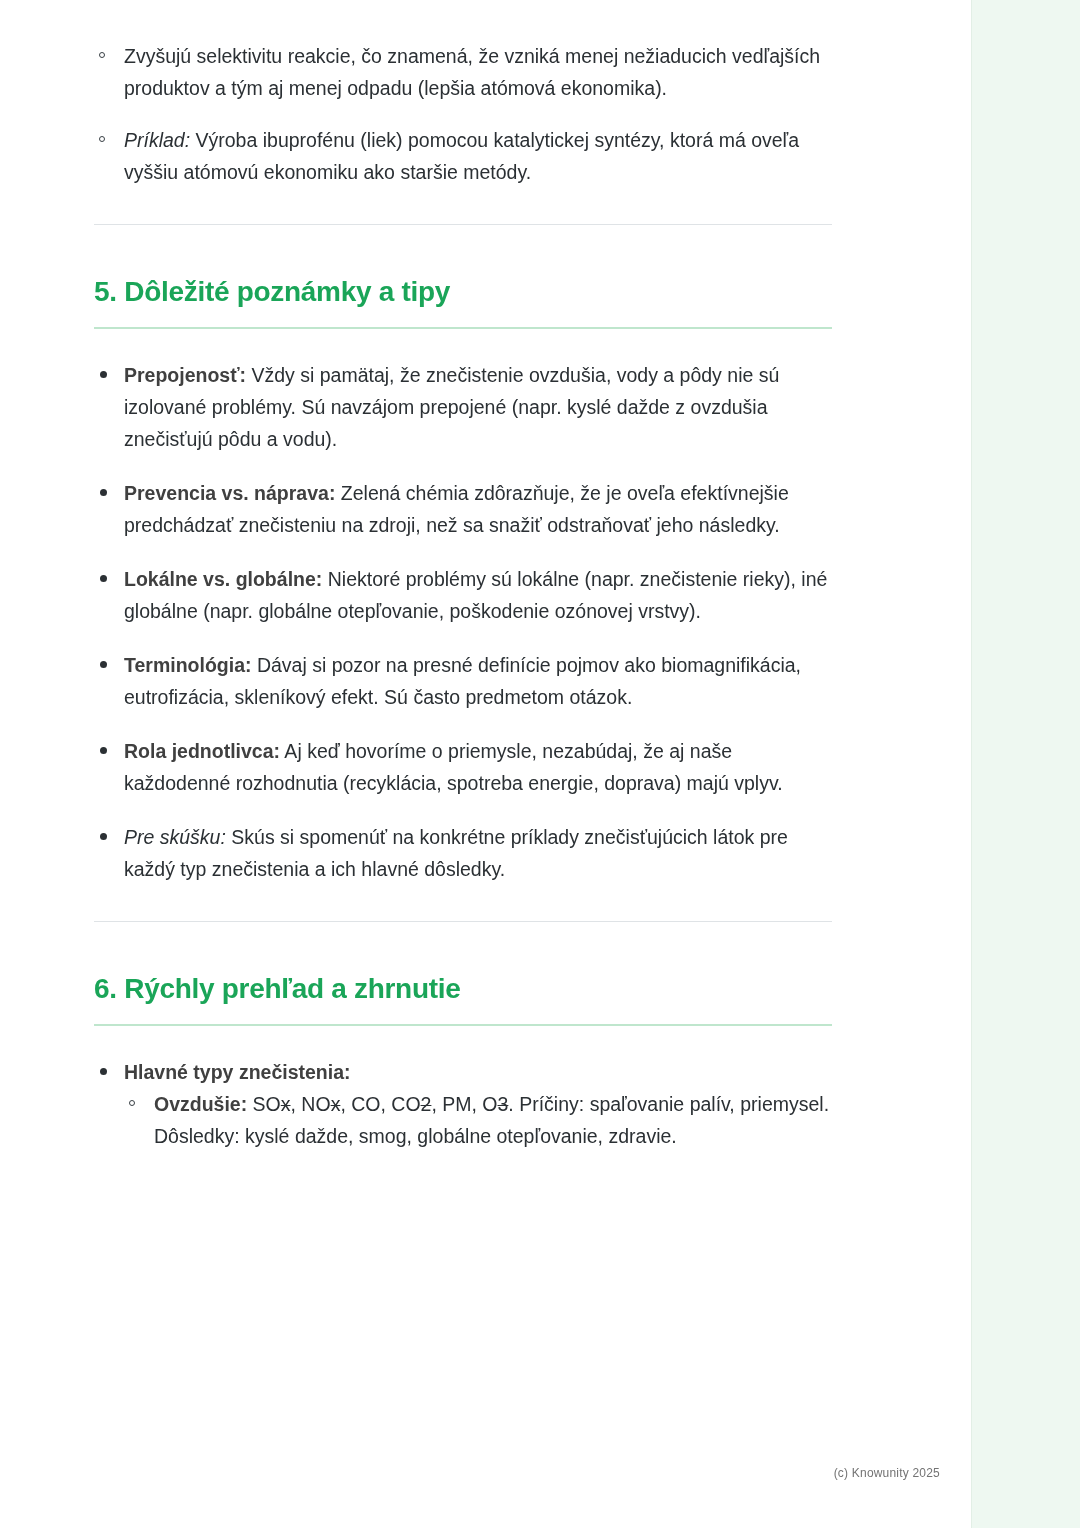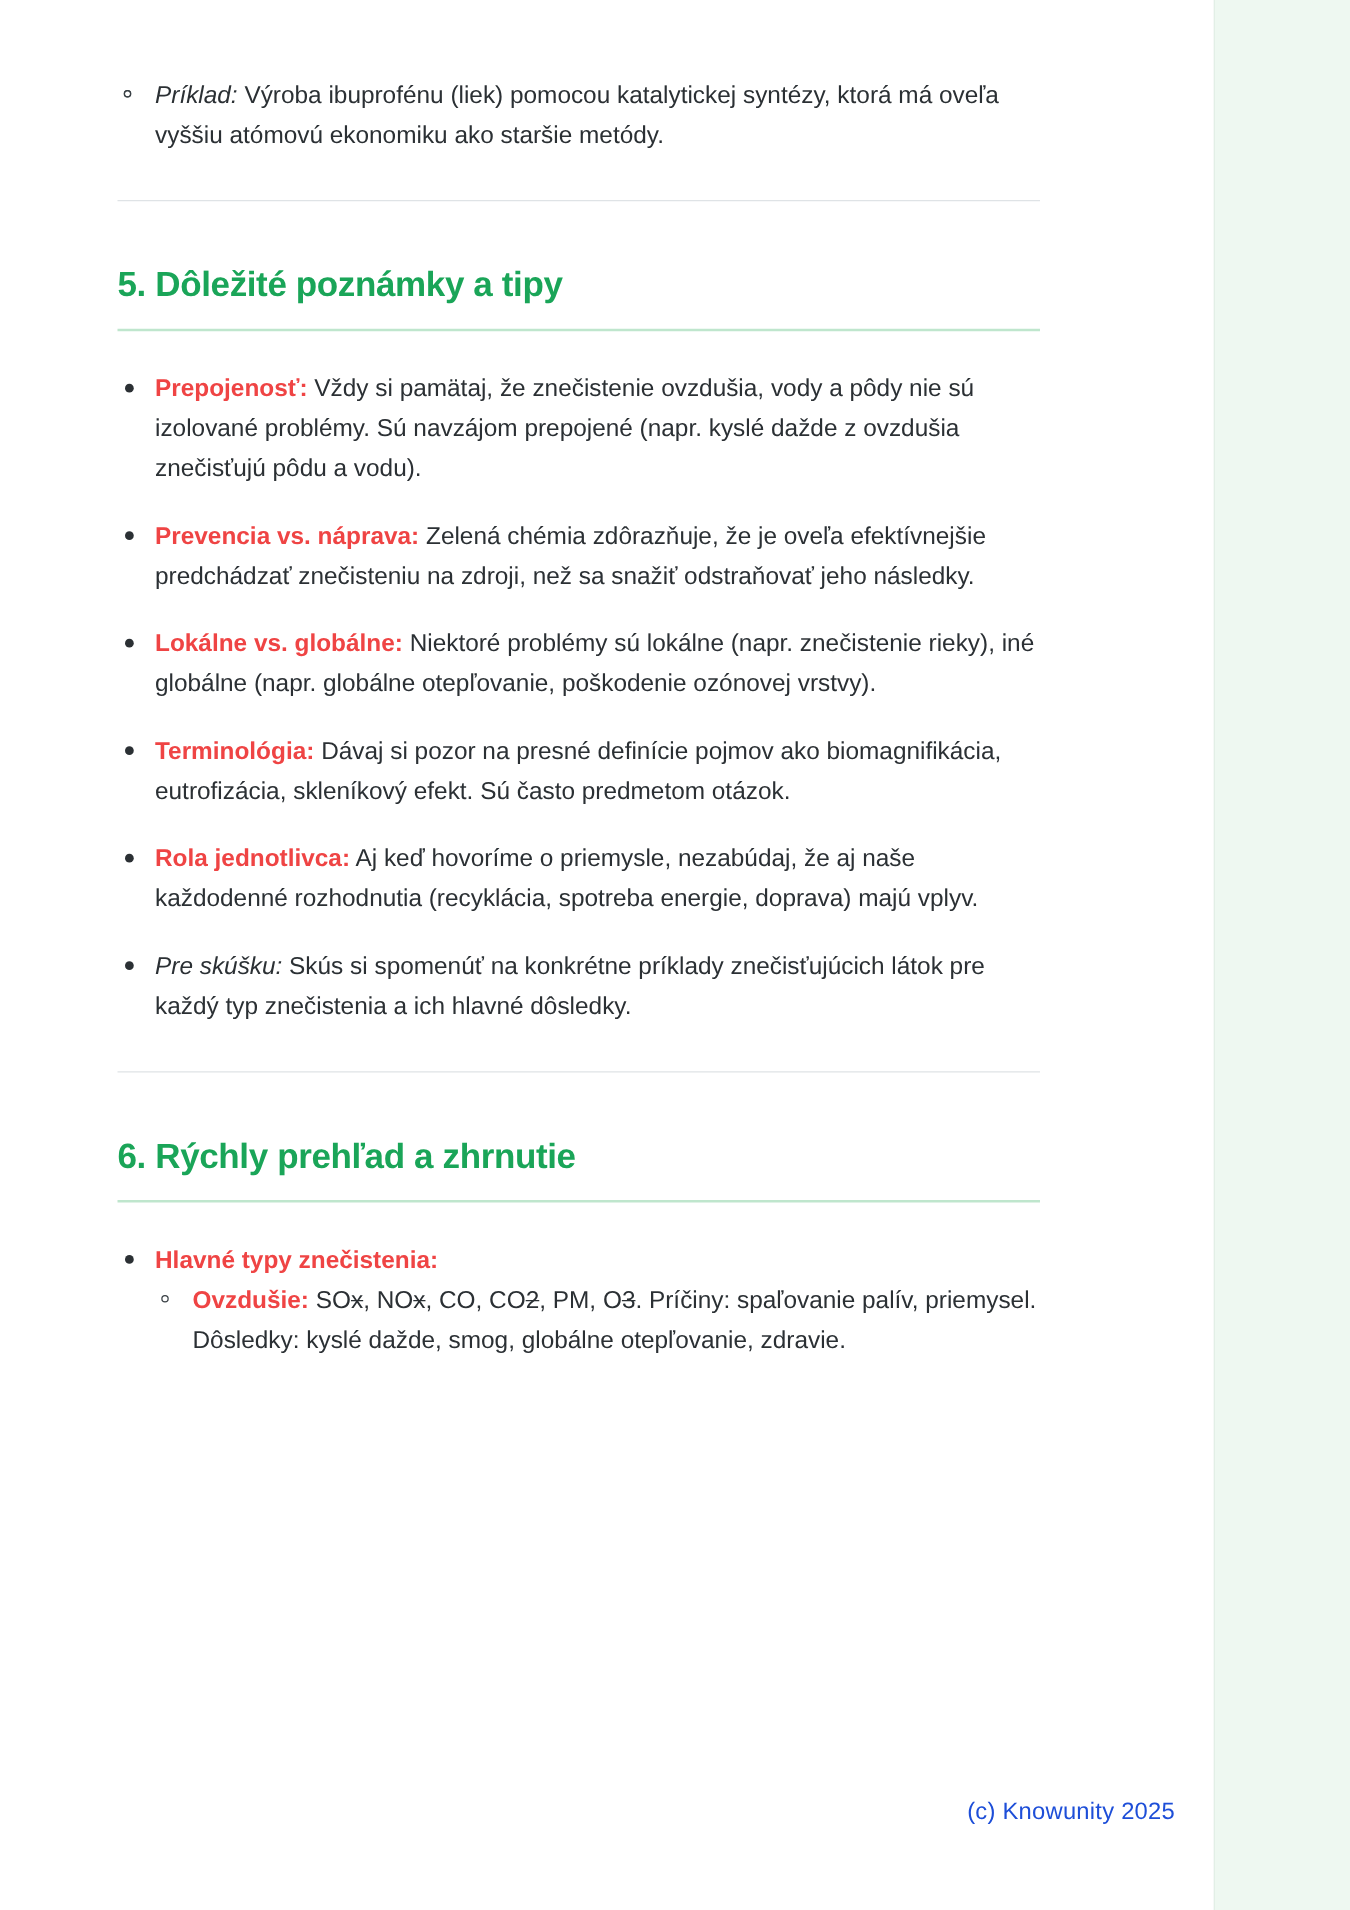--- a/index.html
+++ b/index.html
@@ -94,21 +94,21 @@
   }
   .indent-sub {
     margin-left: 60px;
     margin-top: 10px;
   }
   .top-list {
     margin-left: 40px;
   }
   b, strong {
     font-weight: bold;
-    color: #ef4444;
+    color: #404040;
   }
   i, em {
     font-style: italic;
     text-align: center;
   }
   .divider {
     height: 1px;
     background: #dfe3e6;
     margin: 36px 0 0 0;
   }
@@ -126,39 +126,40 @@
     margin-top: 14px;
     margin-bottom: 30px;
   }
   .strike-sub {
     text-decoration: line-through;
     text-decoration-thickness: 1px;
   }
   .watermark {
     position: absolute;
     right: 140px;
-    bottom: 67px;
-    font-size: 19px;
-    color: #1d4ed8;
+    bottom: 48px;
+    font-size: 12px;
+    color: #737373;
     letter-spacing: 0.2px;
   }
 </style>
 </head>
 <body>
 
 <div class="page">
 
   <div class="right-strip"></div>
 
   <div class="content">
     <div class="inner">
 
       <ul class="lvl2 top-list">
         <li>
           <span class="hollow-bullet"></span>
+          <span>Zvyšujú selektivitu reakcie, čo znamená, že vzniká menej nežiaducich vedľajších produktov a tým aj menej odpadu (lepšia atómová ekonomika).</span>
         </li>
         <li>
           <span class="hollow-bullet"></span>
           <em>Príklad:</em><span> Výroba ibuprofénu (liek) pomocou katalytickej syntézy, ktorá má oveľa vyššiu atómovú ekonomiku ako staršie metódy.</span>
         </li>
       </ul>
 
       <div class="divider"></div>
 
       <h2 class="section">5. Dôležité poznámky a tipy</h2>

